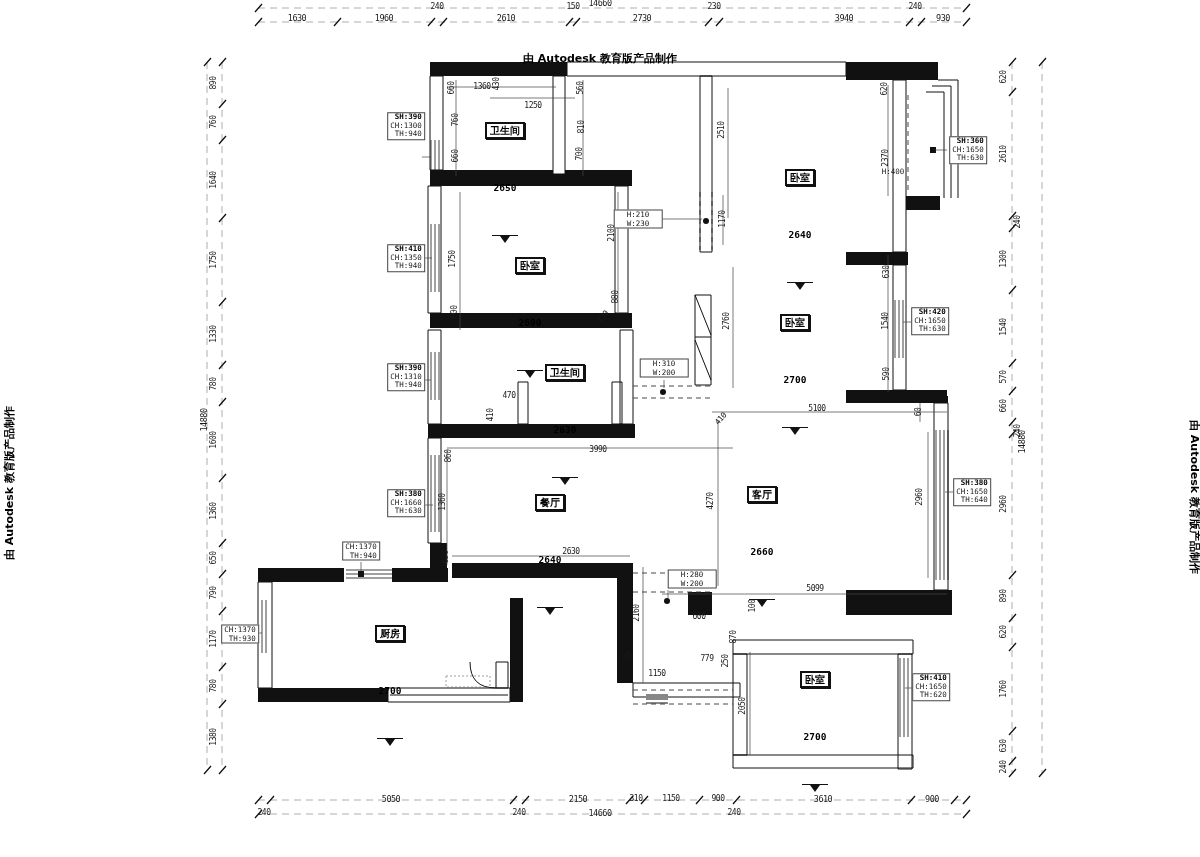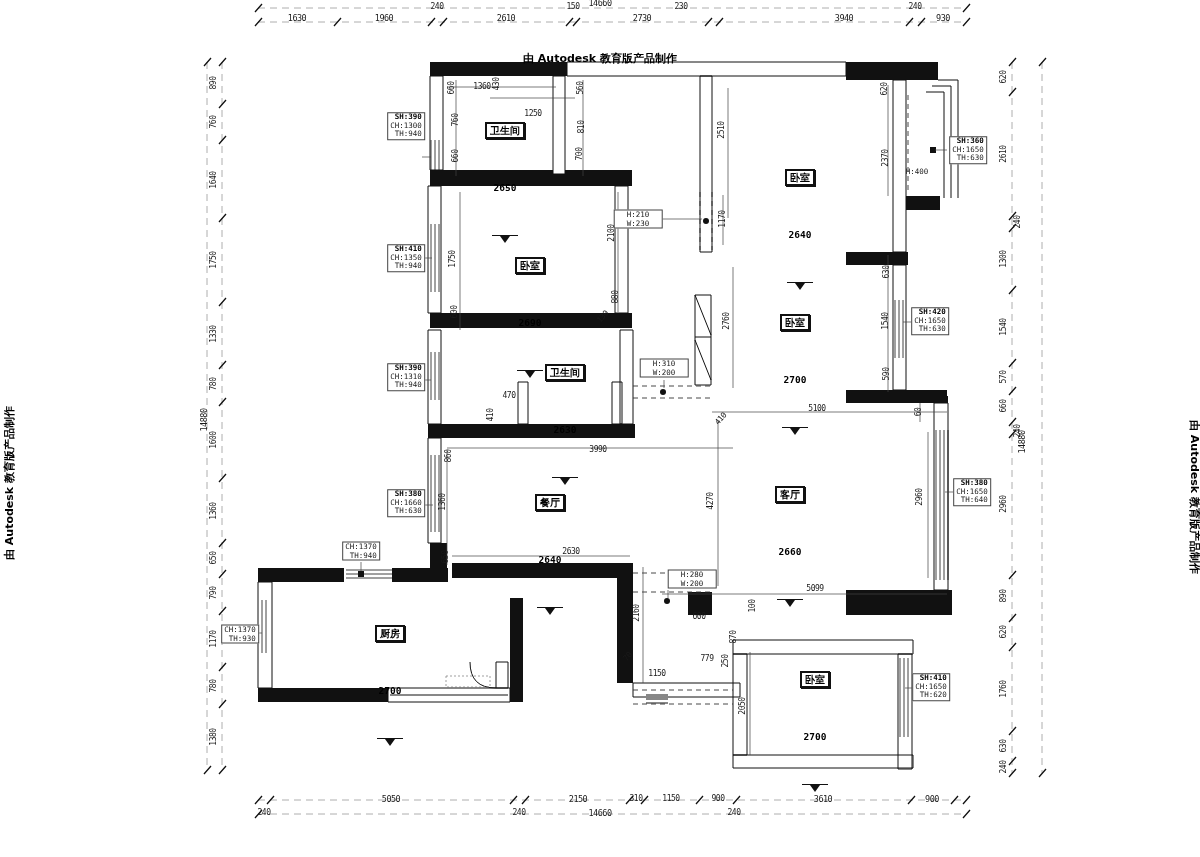--- a/index.html
+++ b/index.html
@@ -94,21 +94,21 @@
 </svg>
 
 <span class="credit" style="left:600px;top:-7px;transform:translateX(-50%)">由 Autodesk 教育版产品制作</span>
 <span class="credit" style="left:600px;top:837px;transform:translateX(-50%) rotate(180deg)">由 Autodesk 教育版产品制作</span>
 <span class="credit" style="left:-60px;top:424px;width:140px;transform:rotate(-90deg)">由 Autodesk 教育版产品制作</span>
 <span class="credit" style="left:1124px;top:424px;width:140px;transform:rotate(90deg)">由 Autodesk 教育版产品制作</span>
 
 <span class="t dim big" style="left:600px;top:3px">14660</span>
 <span class="t dim" style="left:437px;top:7px">240</span>
 <span class="t dim" style="left:573px;top:7px">150</span>
-<span class="t dim" style="left:681px;top:7px">230</span>
+<span class="t dim" style="left:714px;top:7px">230</span>
 <span class="t dim" style="left:915px;top:7px">240</span>
 <span class="t dim big" style="left:297px;top:18px">1630</span>
 <span class="t dim big" style="left:384px;top:18px">1960</span>
 <span class="t dim big" style="left:506px;top:18px">2610</span>
 <span class="t dim big" style="left:642px;top:18px">2730</span>
 <span class="t dim big" style="left:844px;top:18px">3940</span>
 <span class="t dim big" style="left:943px;top:18px">930</span>
 
 <span class="t dim big" style="left:391px;top:799px">5050</span>
 <span class="t dim big" style="left:578px;top:799px">2150</span>
@@ -170,21 +170,21 @@
   <span class="rval">2700</span>
   <div class="rtri"></div></div>
 <div class="room" style="left:565px;top:361px">
   <div class="rname">卫生间</div><br>
   <span class="rval">2630</span>
   <div class="rtri"></div></div>
 <div class="room" style="left:550px;top:491px">
   <div class="rname">餐厅</div><br>
   <span class="rval">2640</span>
   <div class="rtri"></div></div>
-<div class="room" style="left:790px;top:483px">
+<div class="room" style="left:762px;top:483px">
   <div class="rname">客厅</div><br>
   <span class="rval">2660</span>
   <div class="rtri"></div></div>
 <div class="room" style="left:390px;top:622px">
   <div class="rname">厨房</div><br>
   <span class="rval">2700</span>
   <div class="rtri"></div></div>
 <div class="room" style="left:815px;top:668px">
   <div class="rname">卧室</div><br>
   <span class="rval">2700</span>
@@ -244,26 +244,26 @@
   <div>W:230</div>
     </div>
 <div class="dtag" style="left:664px;top:368px">
   <div>H:310</div>
   <div>W:200</div>
     </div>
 <div class="dtag" style="left:692px;top:579px">
   <div>H:280</div>
   <div>W:200</div>
     </div>
-<span class="htag" style="left:917px;top:172px">H:400</span>
+<span class="htag" style="left:893px;top:172px">H:400</span>
 
 <span class="t dim v" style="left:452px;top:88px">660</span>
 <span class="t dim" style="left:482px;top:87px">1360</span>
 <span class="t dim v" style="left:497px;top:84px">430</span>
-<span class="t dim" style="left:533px;top:114px">1250</span>
+<span class="t dim" style="left:533px;top:106px">1250</span>
 <span class="t dim v" style="left:581px;top:88px">560</span>
 <span class="t dim v" style="left:582px;top:127px">810</span>
 <span class="t dim v" style="left:456px;top:120px">760</span>
 <span class="t dim v" style="left:580px;top:154px">700</span>
 <span class="t dim v" style="left:456px;top:156px">660</span>
 <span class="t dim v" style="left:722px;top:130px">2510</span>
 <span class="t dim v" style="left:885px;top:89px">620</span>
 <span class="t dim v" style="left:886px;top:158px">2370</span>
 <span class="t dim v" style="left:723px;top:219px">1170</span>
 <span class="t dim v" style="left:612px;top:233px">2100</span>

